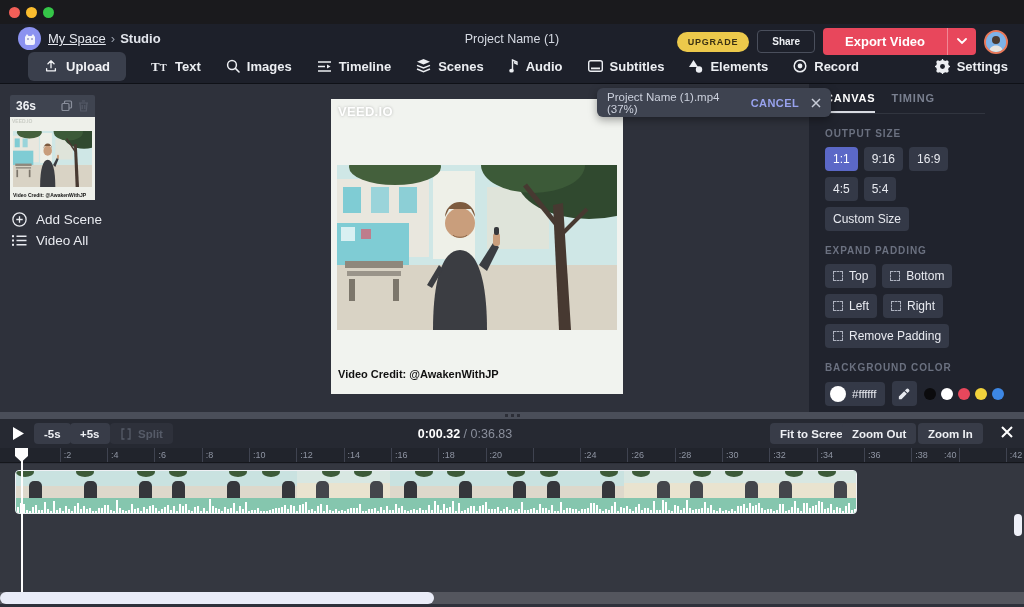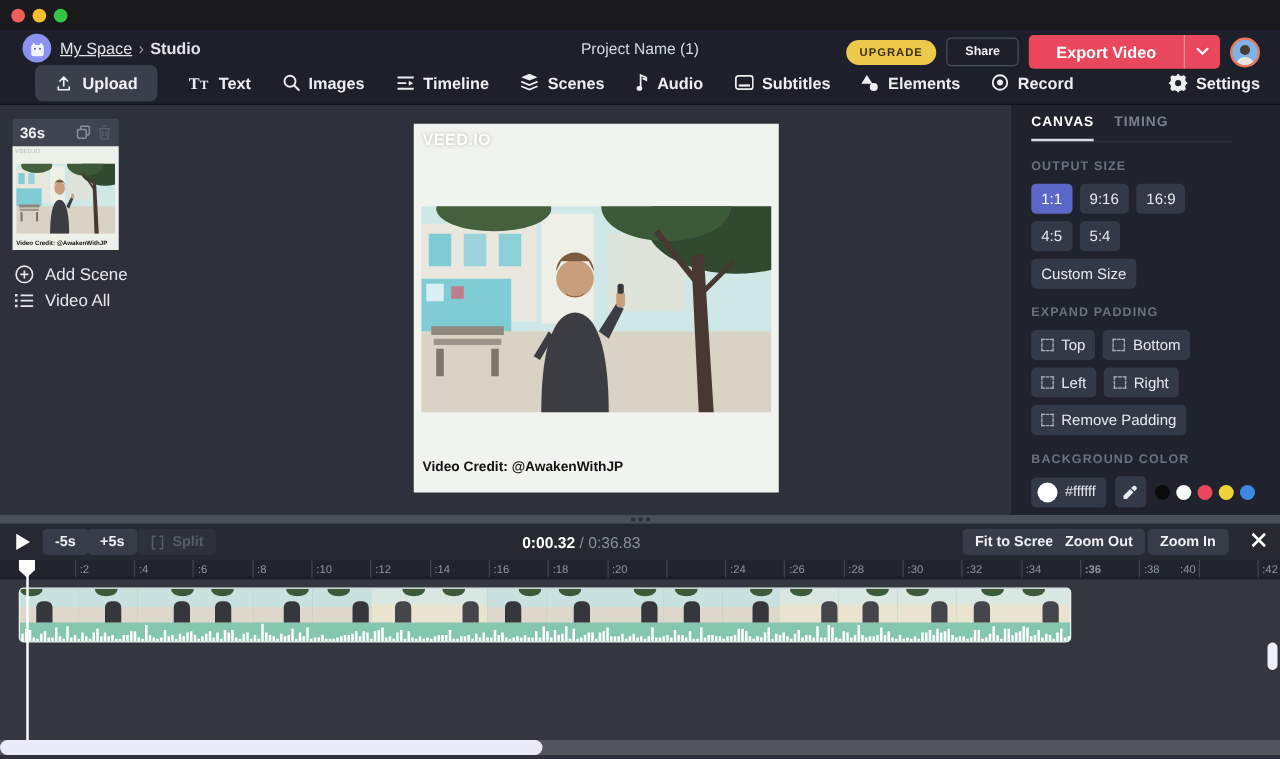--- a/index.html
+++ b/index.html
@@ -29,21 +29,21 @@
     border:none; border-radius:10px; padding:5px 11px; cursor:pointer; }
   .share-btn { background:transparent; color:#eef0f4; font-size:10px; font-weight:bold;
     border:1px solid #4a4f5c; border-radius:4px; padding:5px 14px; cursor:pointer; }
   .export-btn { display:flex; align-items:stretch; background:#e8475c; border-radius:4px; overflow:hidden; cursor:pointer; }
   .export-main { color:#fff; font-size:13px; font-weight:bold; padding:6px 22px; }
   .export-caret { display:flex; align-items:center; padding:0 9px; border-left:1px solid rgba(255,255,255,.35); }
   .user-avatar { width:24px; height:24px; border-radius:50%; border:2px solid #e8795a; overflow:hidden; background:#7db3e8; }
 
   
   .toolbar { position:absolute; top:48px; left:0; right:0; height:36px; display:flex; align-items:center; }
-  .upload-btn { margin-left:28px; display:flex; align-items:flex-end; gap:8px; background:#3a3f4c;
+  .upload-btn { margin-left:28px; display:flex; align-items:center; gap:8px; background:#3a3f4c;
     border:none; border-radius:6px; color:#f2f3f6; font-size:13px; font-weight:bold; padding:7px 16px; cursor:pointer; }
   .tool-item { display:flex; align-items:center; gap:7px; margin-left:25px; color:#eceef2;
     font-size:13px; font-weight:bold; cursor:pointer; white-space:nowrap; }
   .tool-icon { display:flex; align-items:center; }
   .settings-item { margin-left:auto; margin-right:16px; }
 
   
   .main { position:absolute; top:84px; left:0; right:0; height:328px; background:#2e313b; }
 
   
@@ -381,20 +381,29 @@
           <path d="M96 165c0-52 10-80 27-80s27 28 27 80z" fill="#3b3d42"></path>
             <path d="M142 100l14-22 6 4-12 24z" fill="#3b3d42"></path>
             <rect x="156" y="68" width="7" height="13" rx="3" fill="#c99e7c"></rect>
             <rect x="157" y="62" width="5" height="8" rx="2" fill="#36383c"></rect>
           <path d="M102 100l-12 20 5 3 11-19z" fill="#3b3d42"></path>
         </svg>
       </div>
       <span class="credit">Video Credit: @AwakenWithJP</span>
     </div>
 
+    <div class="toast">
+      <span class="toast-msg">Project Name (1).mp4 (37%)</span>
+      <span class="toast-cancel">CANCEL</span>
+      <span class="toast-close">
+        <svg width="10" height="10" viewBox="0 0 10 10">
+            <path d="M1 1l8 8M9 1L1 9" stroke="#c7ccd8" stroke-width="1.5"></path>
+          </svg>
+      </span>
+    </div>
 
     <div class="panel">
       <div class="panel-tabs">
         <span class="panel-tab active">CANVAS</span>
         <span class="panel-tab">TIMING</span>
       </div>
       <div class="sec-label">OUTPUT SIZE</div>
       <div class="btn-row" id="ratio-row">
           <button class="p-btn active">1:1</button>
           <button class="p-btn">9:16</button>
@@ -519,21 +528,21 @@
       <span class="tick-label" style="left: 631.4px;">:26</span>
       <span class="tick" style="left: 674.7px;"></span>
       <span class="tick-label" style="left: 678.7px;">:28</span>
       <span class="tick" style="left: 722px;"></span>
       <span class="tick-label" style="left: 726px;">:30</span>
       <span class="tick" style="left: 769.3px;"></span>
       <span class="tick-label" style="left: 773.3px;">:32</span>
       <span class="tick" style="left: 816.6px;"></span>
       <span class="tick-label" style="left: 820.6px;">:34</span>
       <span class="tick" style="left: 863.9px;"></span>
-      <span class="tick-label" style="left: 867.9px; font-weight: bold;">:36</span>
+      <span class="tick-label" style="left: 867.9px;">:36</span>
       <span class="tick" style="left: 911.2px;"></span>
       <span class="tick-label" style="left: 915.2px;">:38</span>
       <span class="tick" style="left: 958.5px;"></span>
       <span class="tick-label" style="left: 944px;">:40</span>
       <span class="tick" style="left: 1005.8px;"></span>
       <span class="tick-label" style="left: 1009.8px;">:42</span>
     </div>
 
   <div class="tracks">
     <div class="filmstrip">

